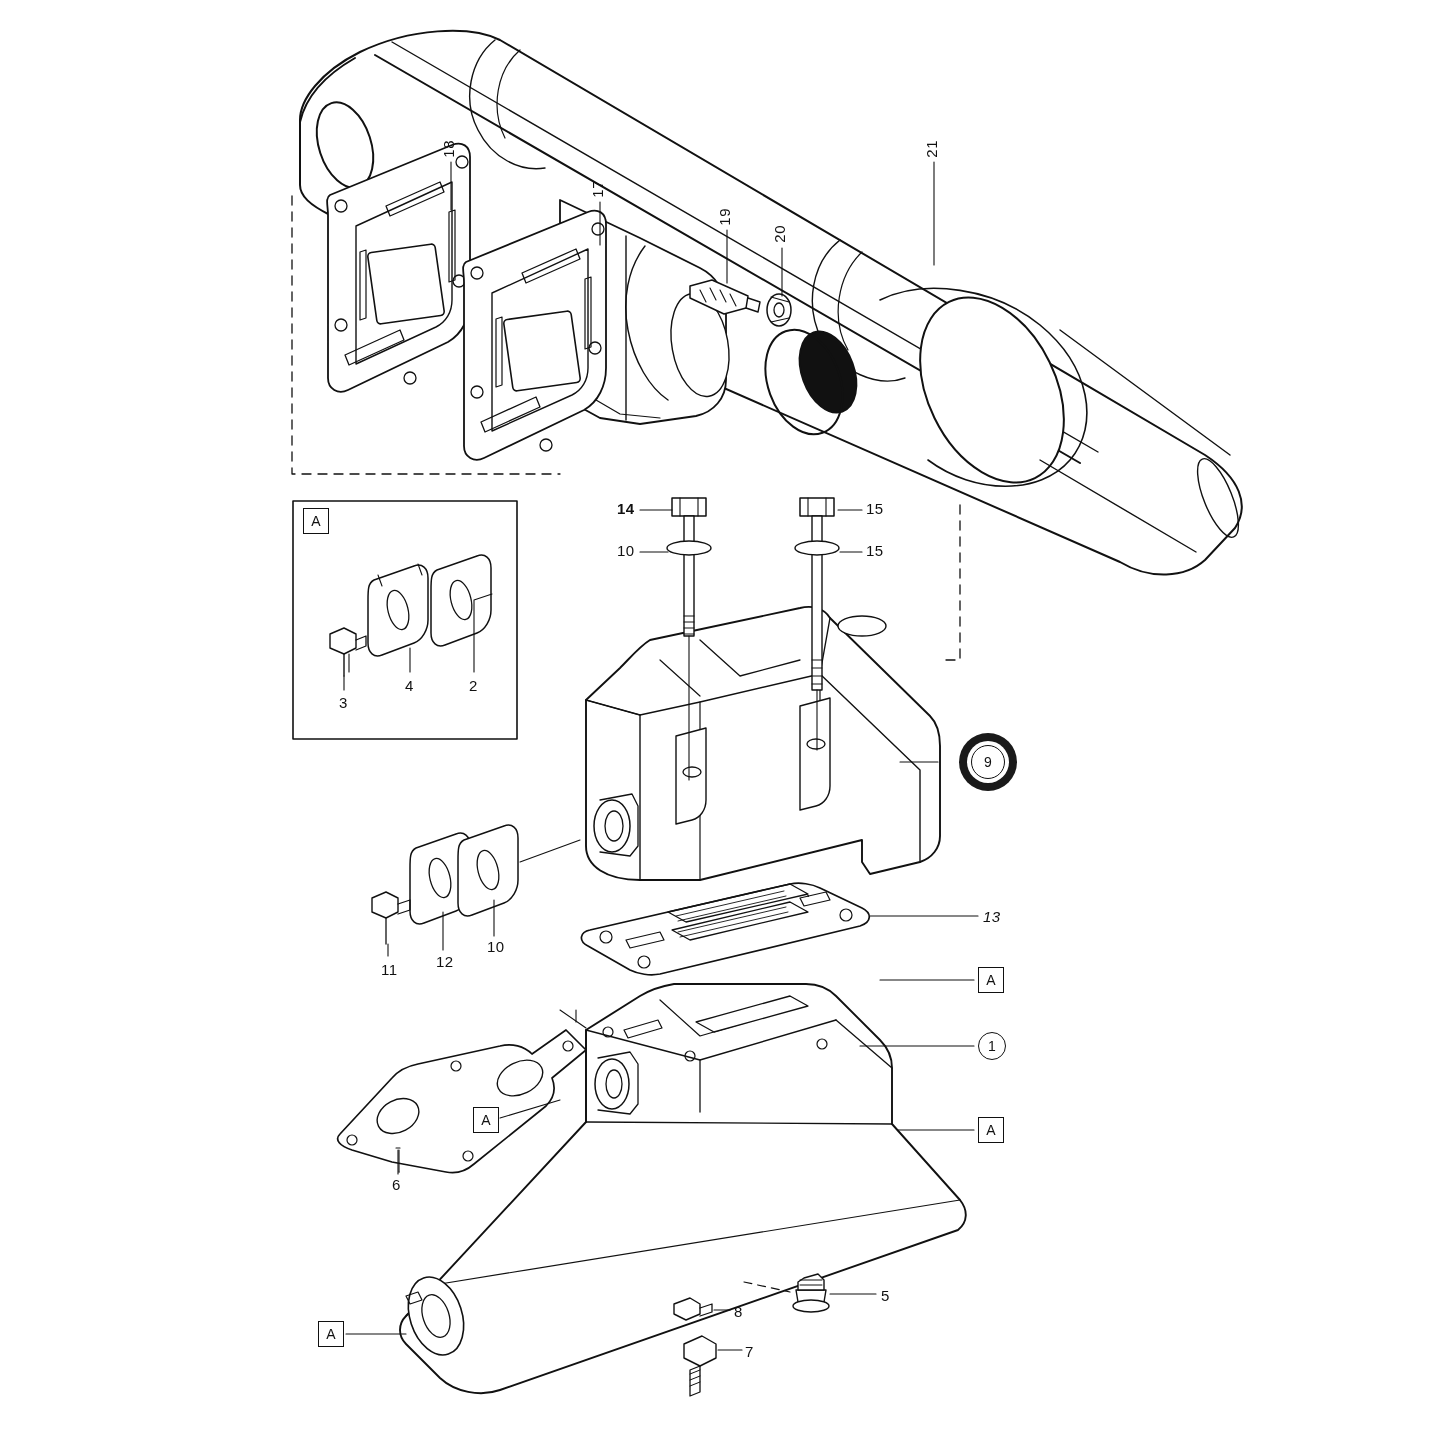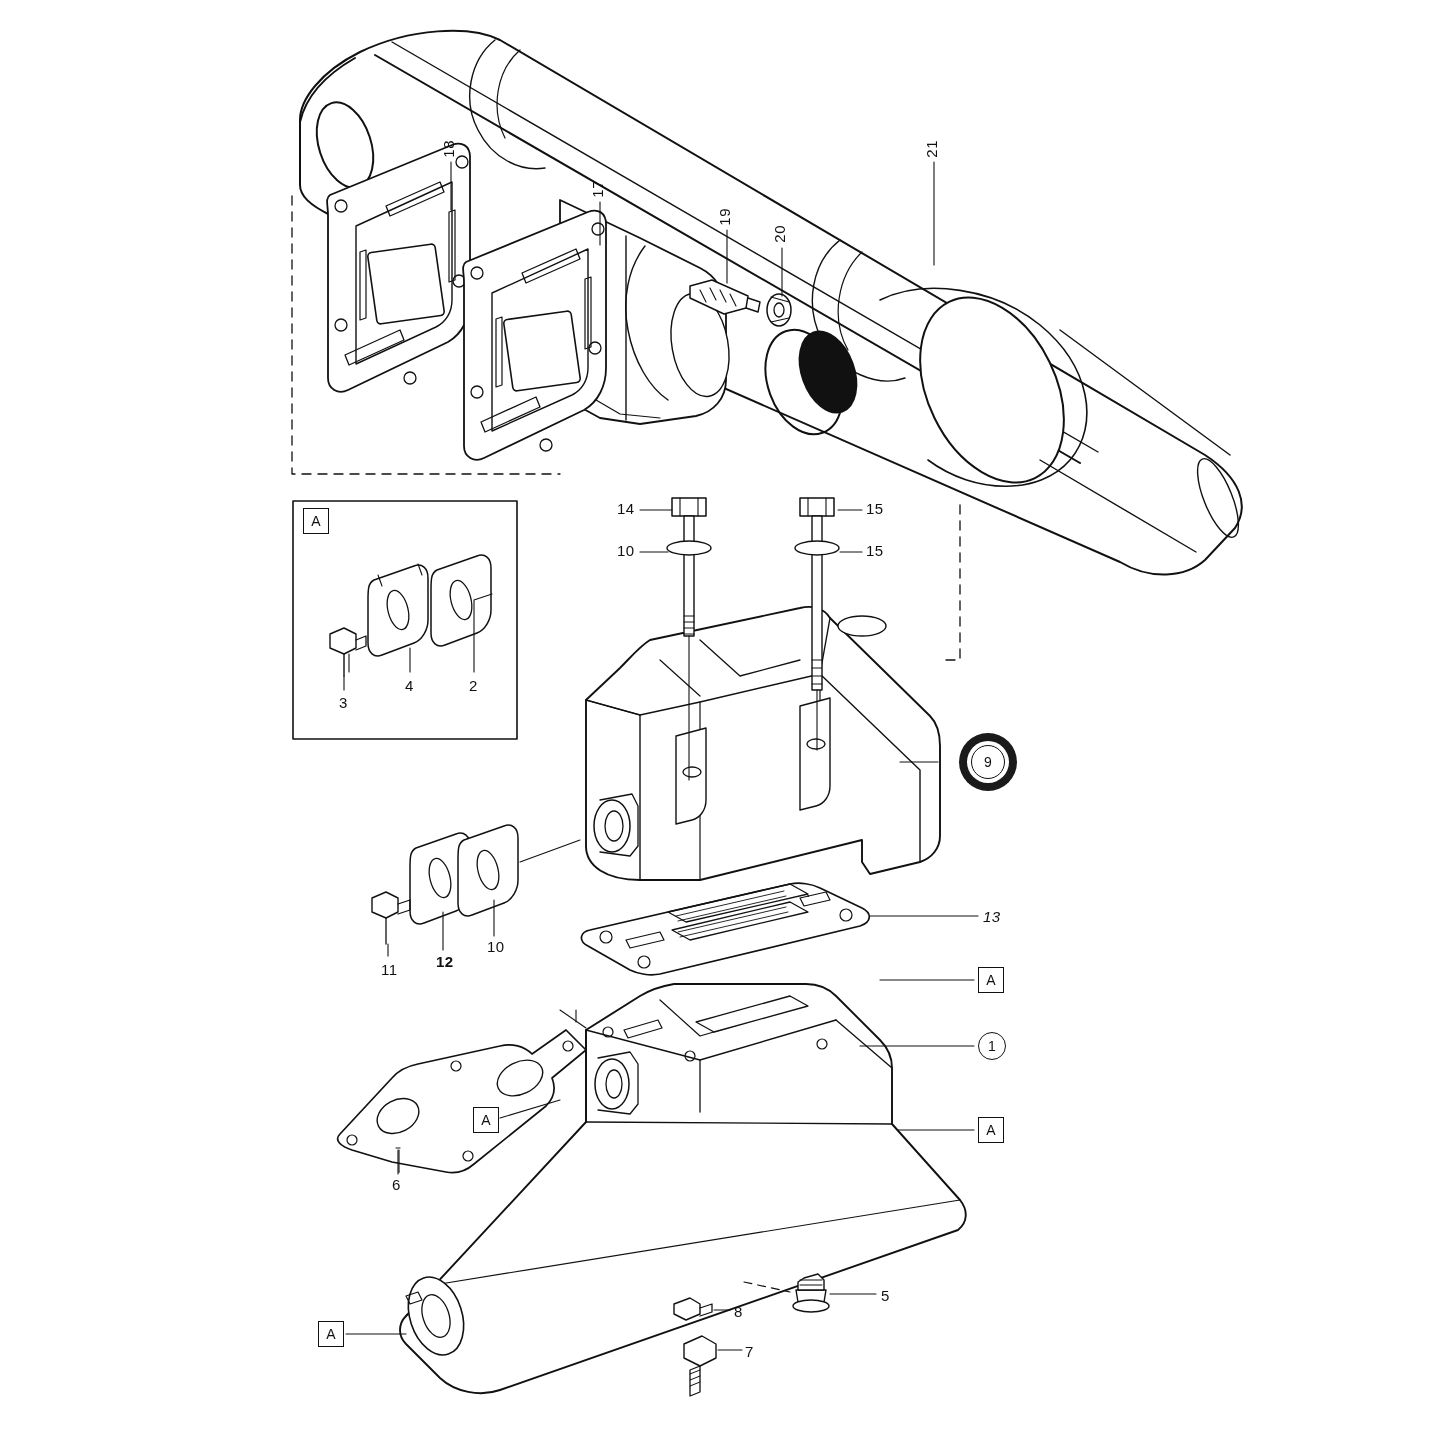--- a/index.html
+++ b/index.html
@@ -375,33 +375,33 @@
 
     </g>
   </svg>
 
   <div class="callout vert" style="left:441px; top:140px;">18</div>
   <div class="callout vert" style="left:924px; top:140px;">21</div>
   <div class="callout vert" style="left:590px; top:180px;">17</div>
   <div class="callout vert" style="left:717px; top:208px;">19</div>
   <div class="callout vert" style="left:772px; top:225px;">20</div>
 
-  <div class="callout" style="left:617px; top:501px;">14</div>
+  <div class="callout" style="left:617px; top:501px;font-weight:bold;">14</div>
   <div class="callout" style="left:866px; top:501px;">15</div>
   <div class="callout" style="left:617px; top:543px;">10</div>
   <div class="callout" style="left:866px; top:543px;">15</div>
 
   <div class="callout" style="left:339px; top:695px;">3</div>
   <div class="callout" style="left:405px; top:678px;">4</div>
   <div class="callout" style="left:469px; top:678px;">2</div>
 
   <div class="callout" style="left:983px; top:909px;font-style:italic;">13</div>
 
   <div class="callout" style="left:381px; top:935px;margin-top:27px;">11</div>
-  <div class="callout" style="left:436px; top:954px;font-weight:bold;">12</div>
+  <div class="callout" style="left:436px; top:954px;">12</div>
   <div class="callout" style="left:487px; top:939px;">10</div>
 
   <div class="callout" style="left:392px; top:1177px;">6</div>
   <div class="callout" style="left:881px; top:1288px;">5</div>
   <div class="callout" style="left:734px; top:1304px;">8</div>
   <div class="callout" style="left:745px; top:1344px;">7</div>
 
   <div class="boxlabel" style="left:303px; top:508px;">A</div>
   <div class="ringlabel" style="left:971px; top:745px;">9</div>
   <div class="boxlabel" style="left:978px; top:967px;">A</div>

